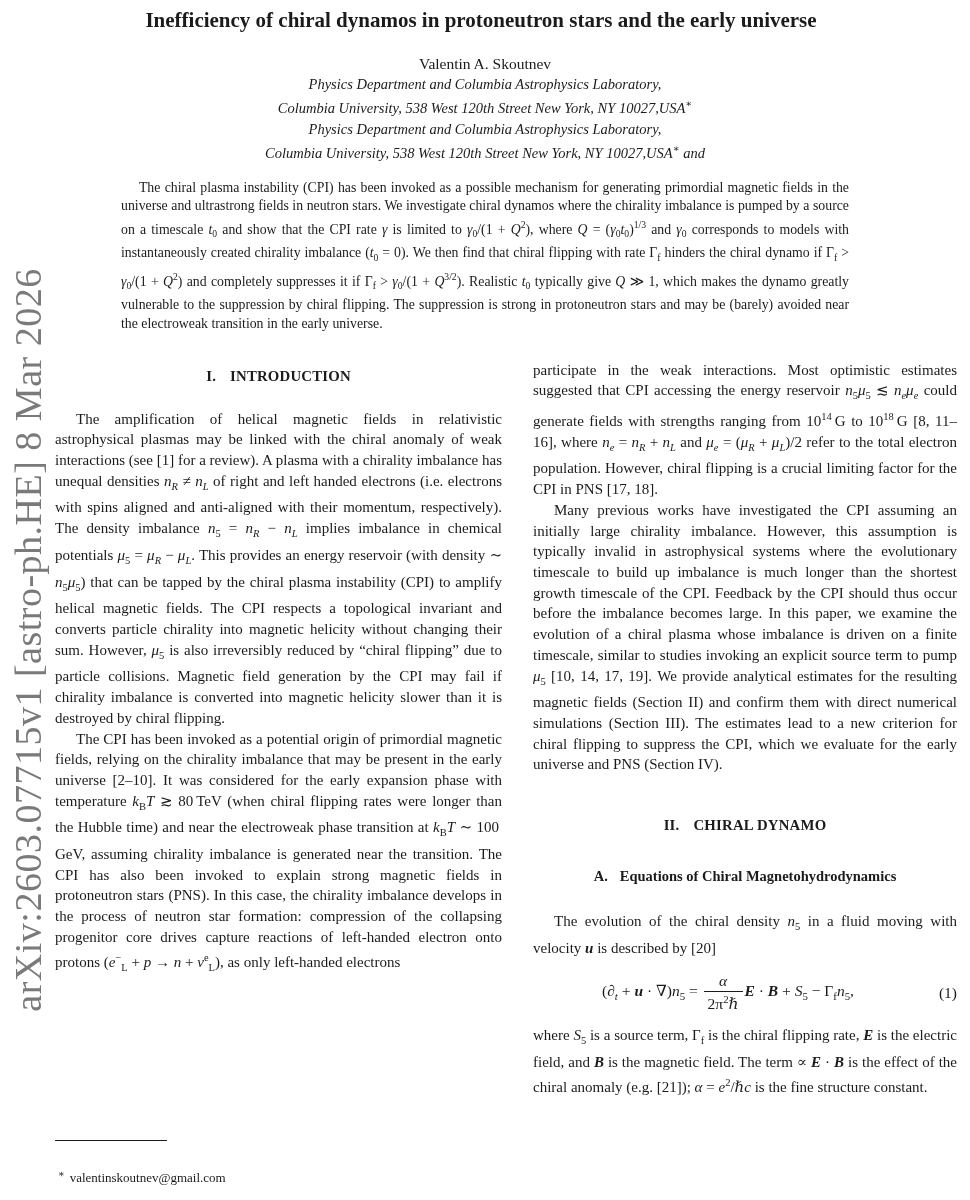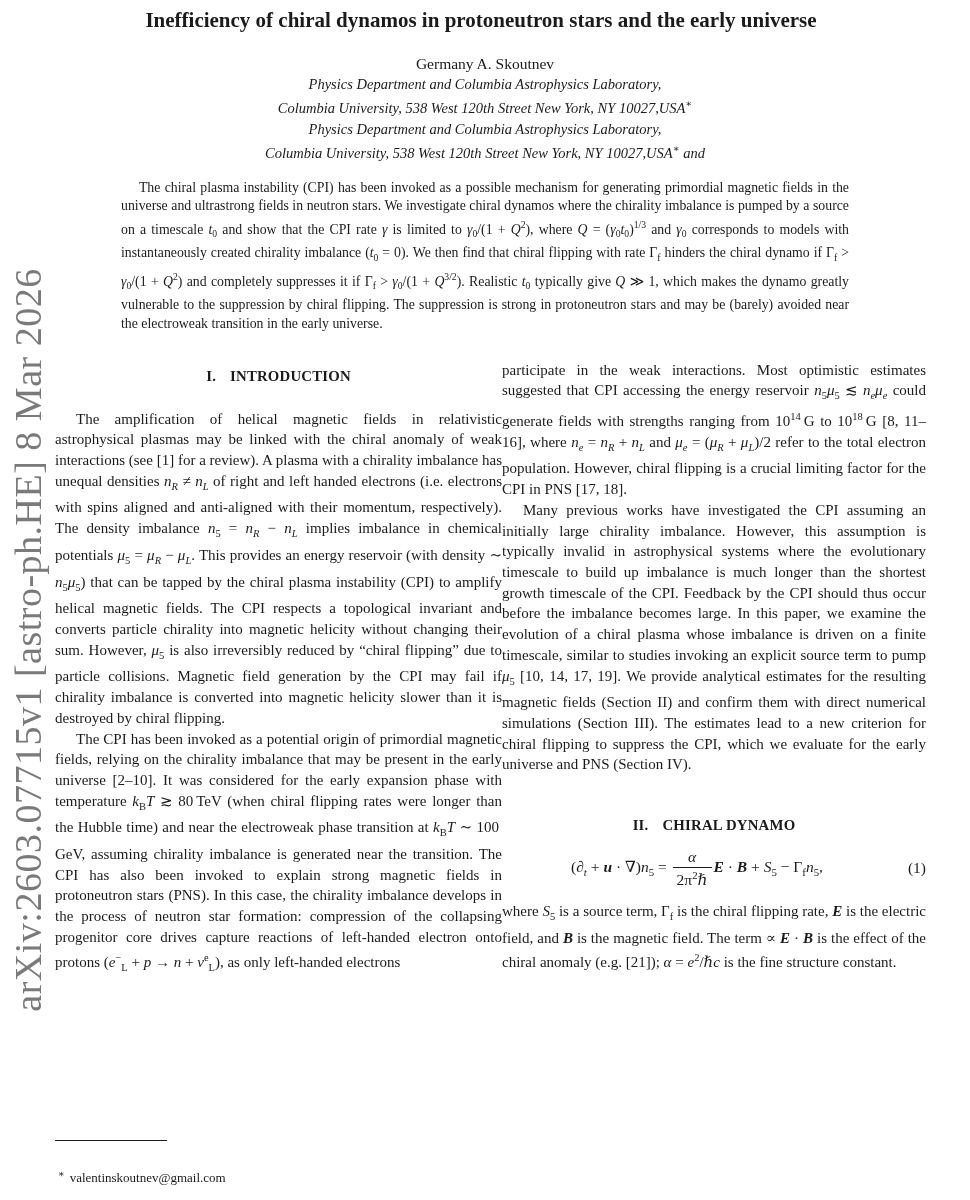--- a/index.html
+++ b/index.html
@@ -28,21 +28,21 @@
   .dateline { font-size:14px; margin-top:7px; }
 
   
   .abstract {
     width:728px; margin:16px auto 0 auto;
     text-align:justify; text-indent:1.3em;
     font-size:13.8px; line-height:18.8px;
   }
 
   
-  .columns { display:flex; margin:26px 0 0 55px; width:902px; }
+  .columns { display:flex; gap:31px; margin:26px 0 0 55px; width:902px; }
   .col-left  { width:447px; }
   .col-right { width:424px; }
   .para { font-size:15px; line-height:20.7px; text-align:justify; margin:0; }
   .indent { text-indent:1.4em; }
   .sec {
     text-align:center; font-size:14.8px; font-weight:bold;
     margin:8px 0 24px 0; letter-spacing:0.2px;
   }
   .sec .sec-num { margin-right:14px; }
   .sec2 { margin-top:42px; margin-bottom:0; }
@@ -72,21 +72,21 @@
 <body>
 
 <div class="page">
 
   <div class="watermark">arXiv:2603.07715v1  [astro-ph.HE]  8 Mar 2026</div>
 
   <div class="header">
     <div class="title">Inefficiency of chiral dynamos in protoneutron stars and the early universe</div>
 
     <div class="author-block">
-      <div class="author-name">Germany A. Skoutnev</div>
+      <div class="author-name">Valentin A. Skoutnev</div>
       <div class="affil"><i>Physics Department and Columbia Astrophysics Laboratory,</i><br><i>Columbia University, 538 West 120th Street New York, NY 10027,USA</i><sup>∗</sup></div>
     </div>
 
     <div class="author-block">
       <div class="affil"><i>Physics Department and Columbia Astrophysics Laboratory,</i><br><i>Columbia University, 538 West 120th Street New York, NY 10027,USA</i><sup>∗</sup><i> and</i><br></div>
     </div>
 
   </div>
 
   <div class="abstract">The chiral plasma instability (CPI) has been invoked as a possible mechanism for generating primordial magnetic fields in the universe and ultrastrong fields in neutron stars. We investigate chiral dynamos where the chirality imbalance is pumped by a source on a timescale <i>t</i><sub>0</sub> and show that the CPI rate <i>γ</i> is limited to <i>γ</i><sub>0</sub>/(1 + <i>Q</i><sup>2</sup>), where <i>Q</i> = (<i>γ</i><sub>0</sub><i>t</i><sub>0</sub>)<sup>1/3</sup> and <i>γ</i><sub>0</sub> corresponds to models with instantaneously created chirality imbalance (<i>t</i><sub>0</sub> = 0). We then find that chiral flipping with rate Γ<sub>f</sub> hinders the chiral dynamo if Γ<sub>f</sub> &gt; <i>γ</i><sub>0</sub>/(1 + <i>Q</i><sup>2</sup>) and completely suppresses it if Γ<sub>f</sub> &gt; <i>γ</i><sub>0</sub>/(1 + <i>Q</i><sup>3/2</sup>). Realistic <i>t</i><sub>0</sub> typically give <i>Q</i> ≫ 1, which makes the dynamo greatly vulnerable to the suppression by chiral flipping. The suppression is strong in protoneutron stars and may be (barely) avoided near the electroweak transition in the early universe.</div>
@@ -98,21 +98,23 @@
       <p class="para indent">The amplification of helical magnetic fields in relativistic astrophysical plasmas may be linked with the chiral anomaly of weak interactions (see [1] for a review). A plasma with a chirality imbalance has unequal densities <i>n<sub>R</sub></i> ≠ <i>n<sub>L</sub></i> of right and left handed electrons (i.e. electrons with spins aligned and anti-aligned with their momentum, respectively). The density imbalance <i>n</i><sub>5</sub> = <i>n<sub>R</sub></i> − <i>n<sub>L</sub></i> implies imbalance in chemical potentials <i>μ</i><sub>5</sub> = <i>μ<sub>R</sub></i> − <i>μ<sub>L</sub></i>. This provides an energy reservoir (with density ∼ <i>n</i><sub>5</sub><i>μ</i><sub>5</sub>) that can be tapped by the chiral plasma instability (CPI) to amplify helical magnetic fields. The CPI respects a topological invariant and converts particle chirality into magnetic helicity without changing their sum. However, <i>μ</i><sub>5</sub> is also irreversibly reduced by “chiral flipping” due to particle collisions. Magnetic field generation by the CPI may fail if chirality imbalance is converted into magnetic helicity slower than it is destroyed by chiral flipping.</p>
       <p class="para indent">The CPI has been invoked as a potential origin of primordial magnetic fields, relying on the chirality imbalance that may be present in the early universe [2–10]. It was considered for the early expansion phase with temperature <i>k</i><sub>B</sub><i>T</i> ≳ 80 TeV (when chiral flipping rates were longer than the Hubble time) and near the electroweak phase transition at <i>k</i><sub>B</sub><i>T</i> ∼ 100 GeV, assuming chirality imbalance is generated near the transition. The CPI has also been invoked to explain strong magnetic fields in protoneutron stars (PNS). In this case, the chirality imbalance develops in the process of neutron star formation: compression of the collapsing progenitor core drives capture reactions of left-handed electron onto protons (<i>e</i><sup>−</sup><sub>L</sub> + <i>p</i> → <i>n</i> + <i>ν</i><sup>e</sup><sub>L</sub>), as only left-handed electrons</p>
     </div>
 
     <div class="col-right">
       <p class="para">participate in the weak interactions. Most optimistic estimates suggested that CPI accessing the energy reservoir <i>n</i><sub>5</sub><i>μ</i><sub>5</sub> ≲ <i>n<sub>e</sub></i><i>μ<sub>e</sub></i> could generate fields with strengths ranging from 10<sup>14</sup> G to 10<sup>18</sup> G [8, 11–16], where <i>n<sub>e</sub></i> = <i>n<sub>R</sub></i> + <i>n<sub>L</sub></i> and <i>μ<sub>e</sub></i> = (<i>μ<sub>R</sub></i> + <i>μ<sub>L</sub></i>)/2 refer to the total electron population. However, chiral flipping is a crucial limiting factor for the CPI in PNS [17, 18].</p>
       <p class="para indent">Many previous works have investigated the CPI assuming an initially large chirality imbalance. However, this assumption is typically invalid in astrophysical systems where the evolutionary timescale to build up imbalance is much longer than the shortest growth timescale of the CPI. Feedback by the CPI should thus occur before the imbalance becomes large. In this paper, we examine the evolution of a chiral plasma whose imbalance is driven on a finite timescale, similar to studies invoking an explicit source term to pump <i>μ</i><sub>5</sub> [10, 14, 17, 19]. We provide analytical estimates for the resulting magnetic fields (Section II) and confirm them with direct numerical simulations (Section III). The estimates lead to a new criterion for chiral flipping to suppress the CPI, which we evaluate for the early universe and PNS (Section IV).</p>
 
       <h2 class="sec sec2"><span class="sec-num">II.</span><span>CHIRAL DYNAMO</span></h2>
 
+      <h3 class="subsec"><span class="sec-num">A.</span><span>Equations of Chiral Magnetohydrodynamics</span></h3>
 
+      <p class="para indent">The evolution of the chiral density <i>n</i><sub>5</sub> in a fluid moving with velocity <b><i>u</i></b> is described by [20]</p>
 
       <div class="equation">
         <span class="eq-body">(∂<sub><i>t</i></sub> + <b><i>u</i></b> · ∇)<i>n</i><sub>5</sub> = <span class="frac"><span class="fnum"><i>α</i></span><span class="fden">2π<sup>2</sup>ℏ</span></span><b><i>E</i></b> · <b><i>B</i></b> + <i>S</i><sub>5</sub> − Γ<sub>f</sub><i>n</i><sub>5</sub>,</span>
         <span class="eq-number">(1)</span>
       </div>
 
       <p class="para">where <i>S</i><sub>5</sub> is a source term, Γ<sub>f</sub> is the chiral flipping rate, <b><i>E</i></b> is the electric field, and <b><i>B</i></b> is the magnetic field. The term ∝ <b><i>E</i></b> · <b><i>B</i></b> is the effect of the chiral anomaly (e.g. [21]); <i>α</i> = <i>e</i><sup>2</sup>/ℏ<i>c</i> is the fine structure constant.</p>
     </div>
 
   </div>

